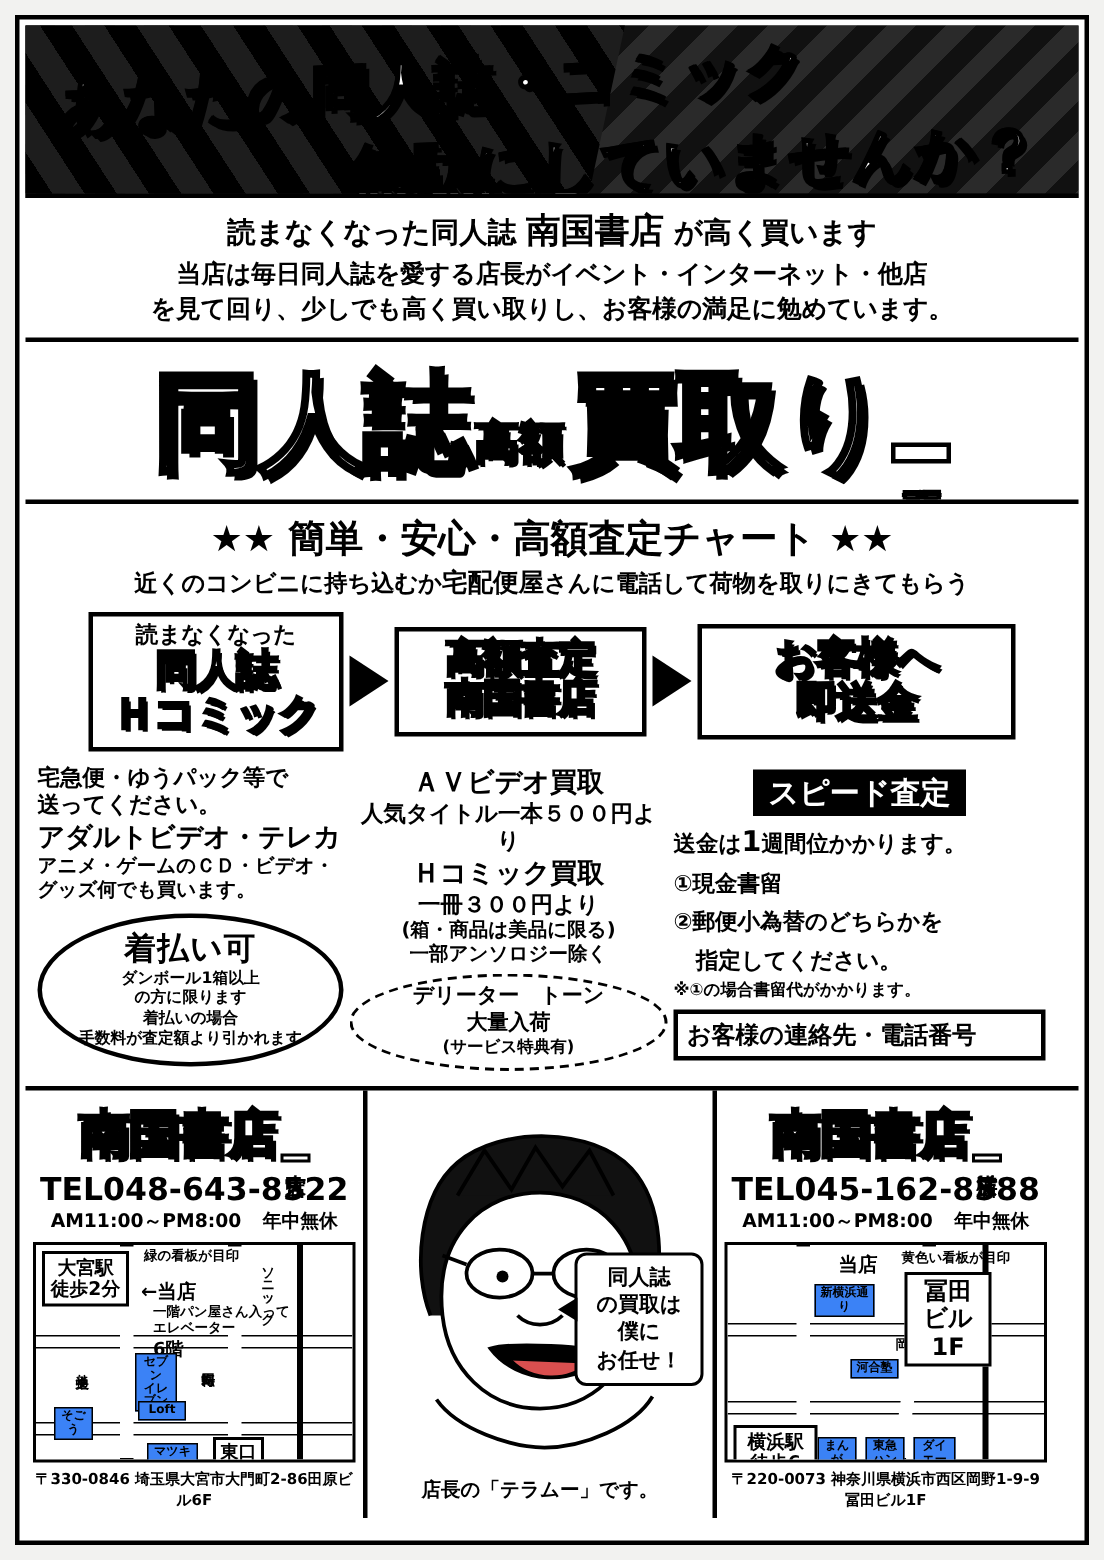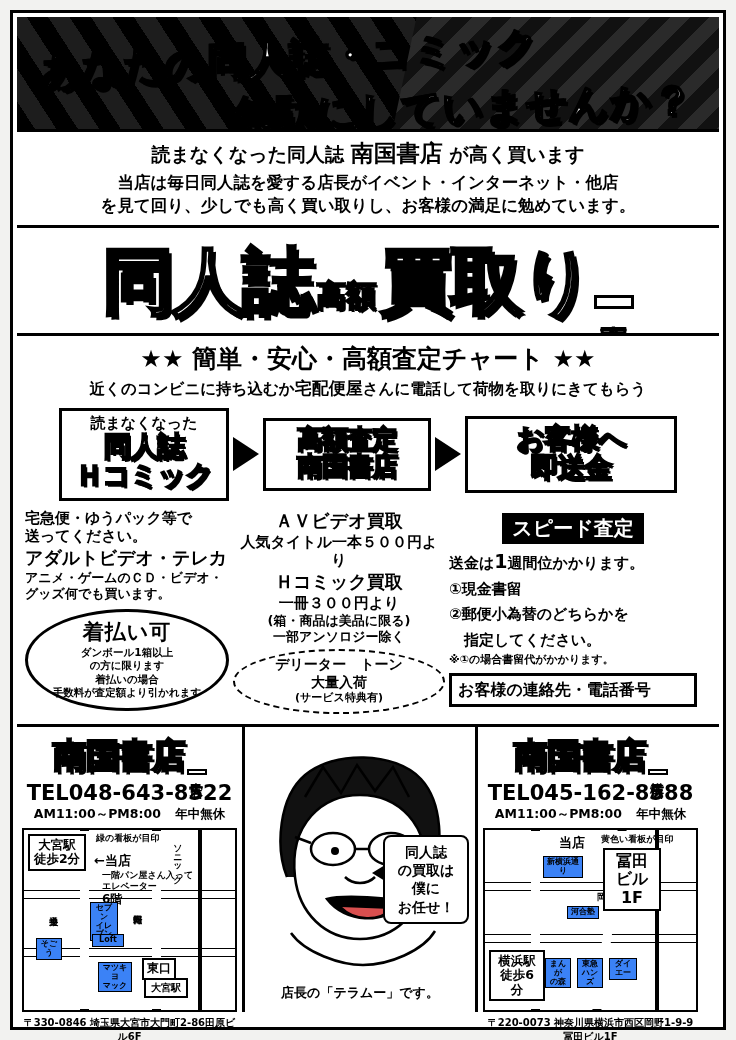--- a/index.html
+++ b/index.html
@@ -294,21 +294,21 @@
     line-height: 1;
     margin-bottom: 4px;
   }
   .tel { text-align: center; font-size: 21px; font-weight: bold; margin-top: 2px; }
   .hours { text-align: center; font-size: 12.5px; font-weight: bold; margin-top: 1px; }
   .hours .yc { font-size: 12.5px; margin-left: 10px; margin-top: 32px; }
 
   .map {
     position: relative;
     border: 2px solid #000;
-    height: 184px;
+    height: 147px;
     margin-top: 5px;
     background: #fff;
     overflow: hidden;
   }
   .stationbox {
     position: absolute;
     border: 2px solid #000;
     background: #fff;
     font-size: 12.5px;
     font-weight: bold;

